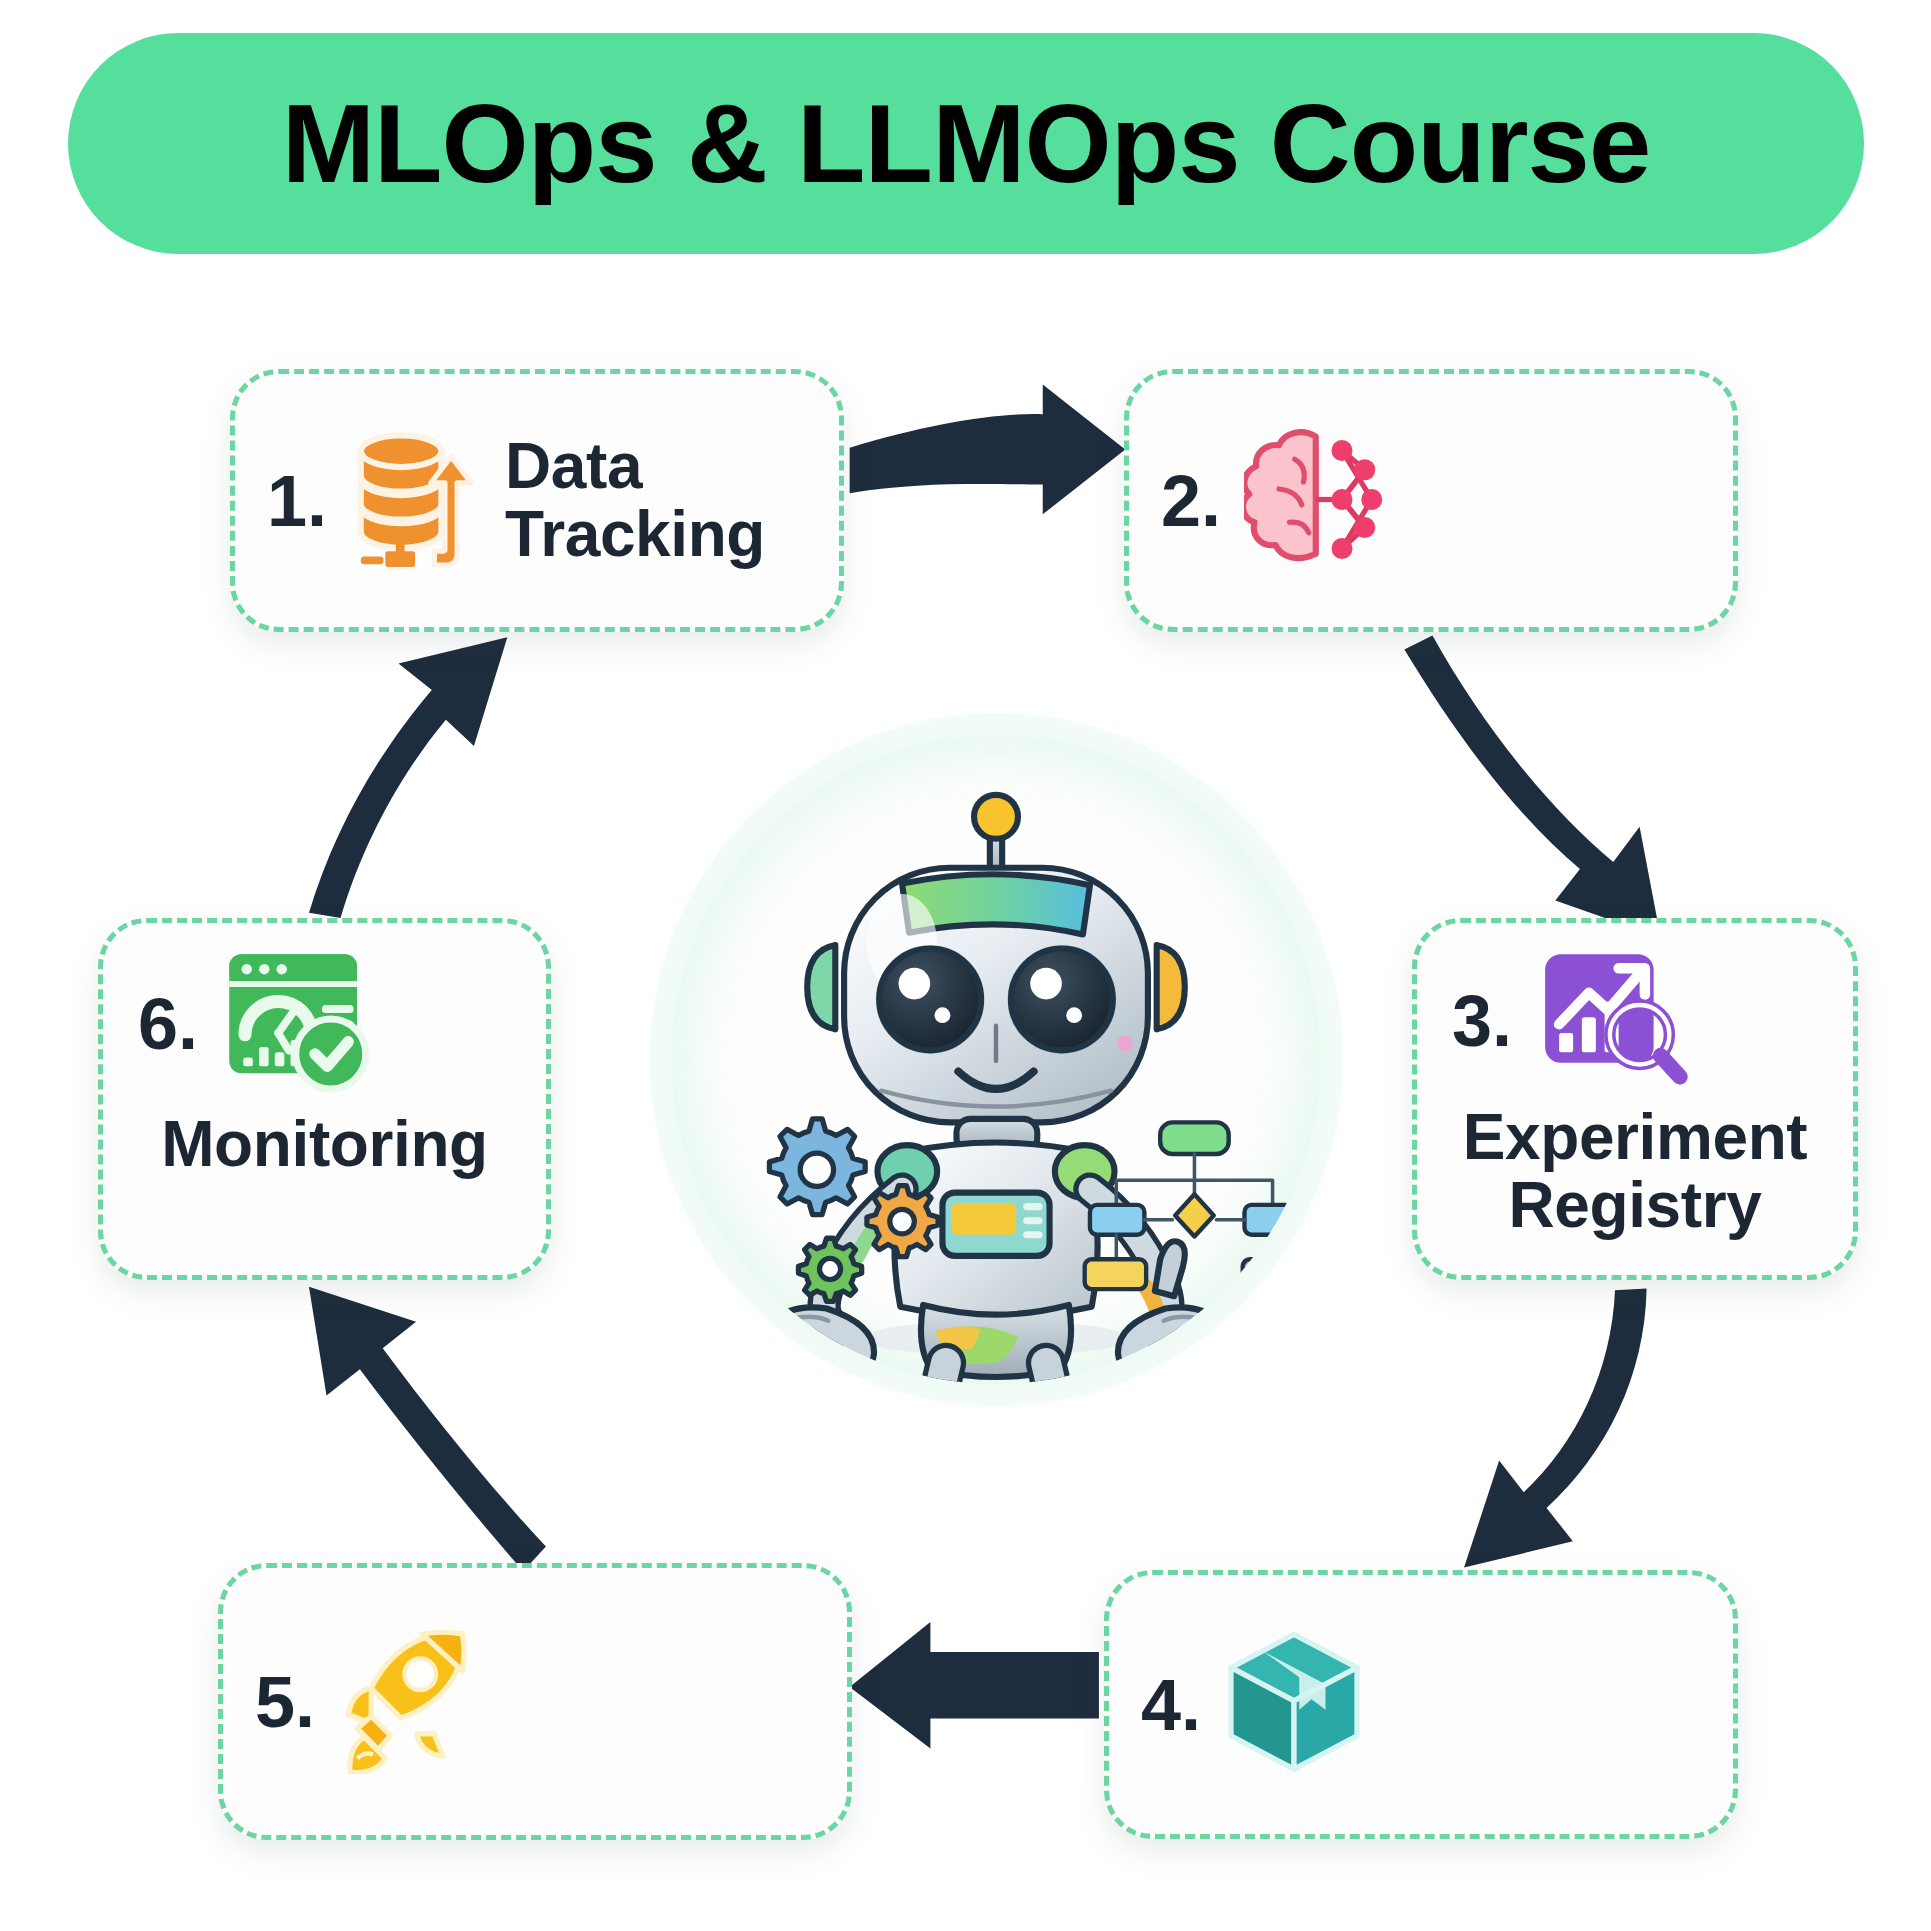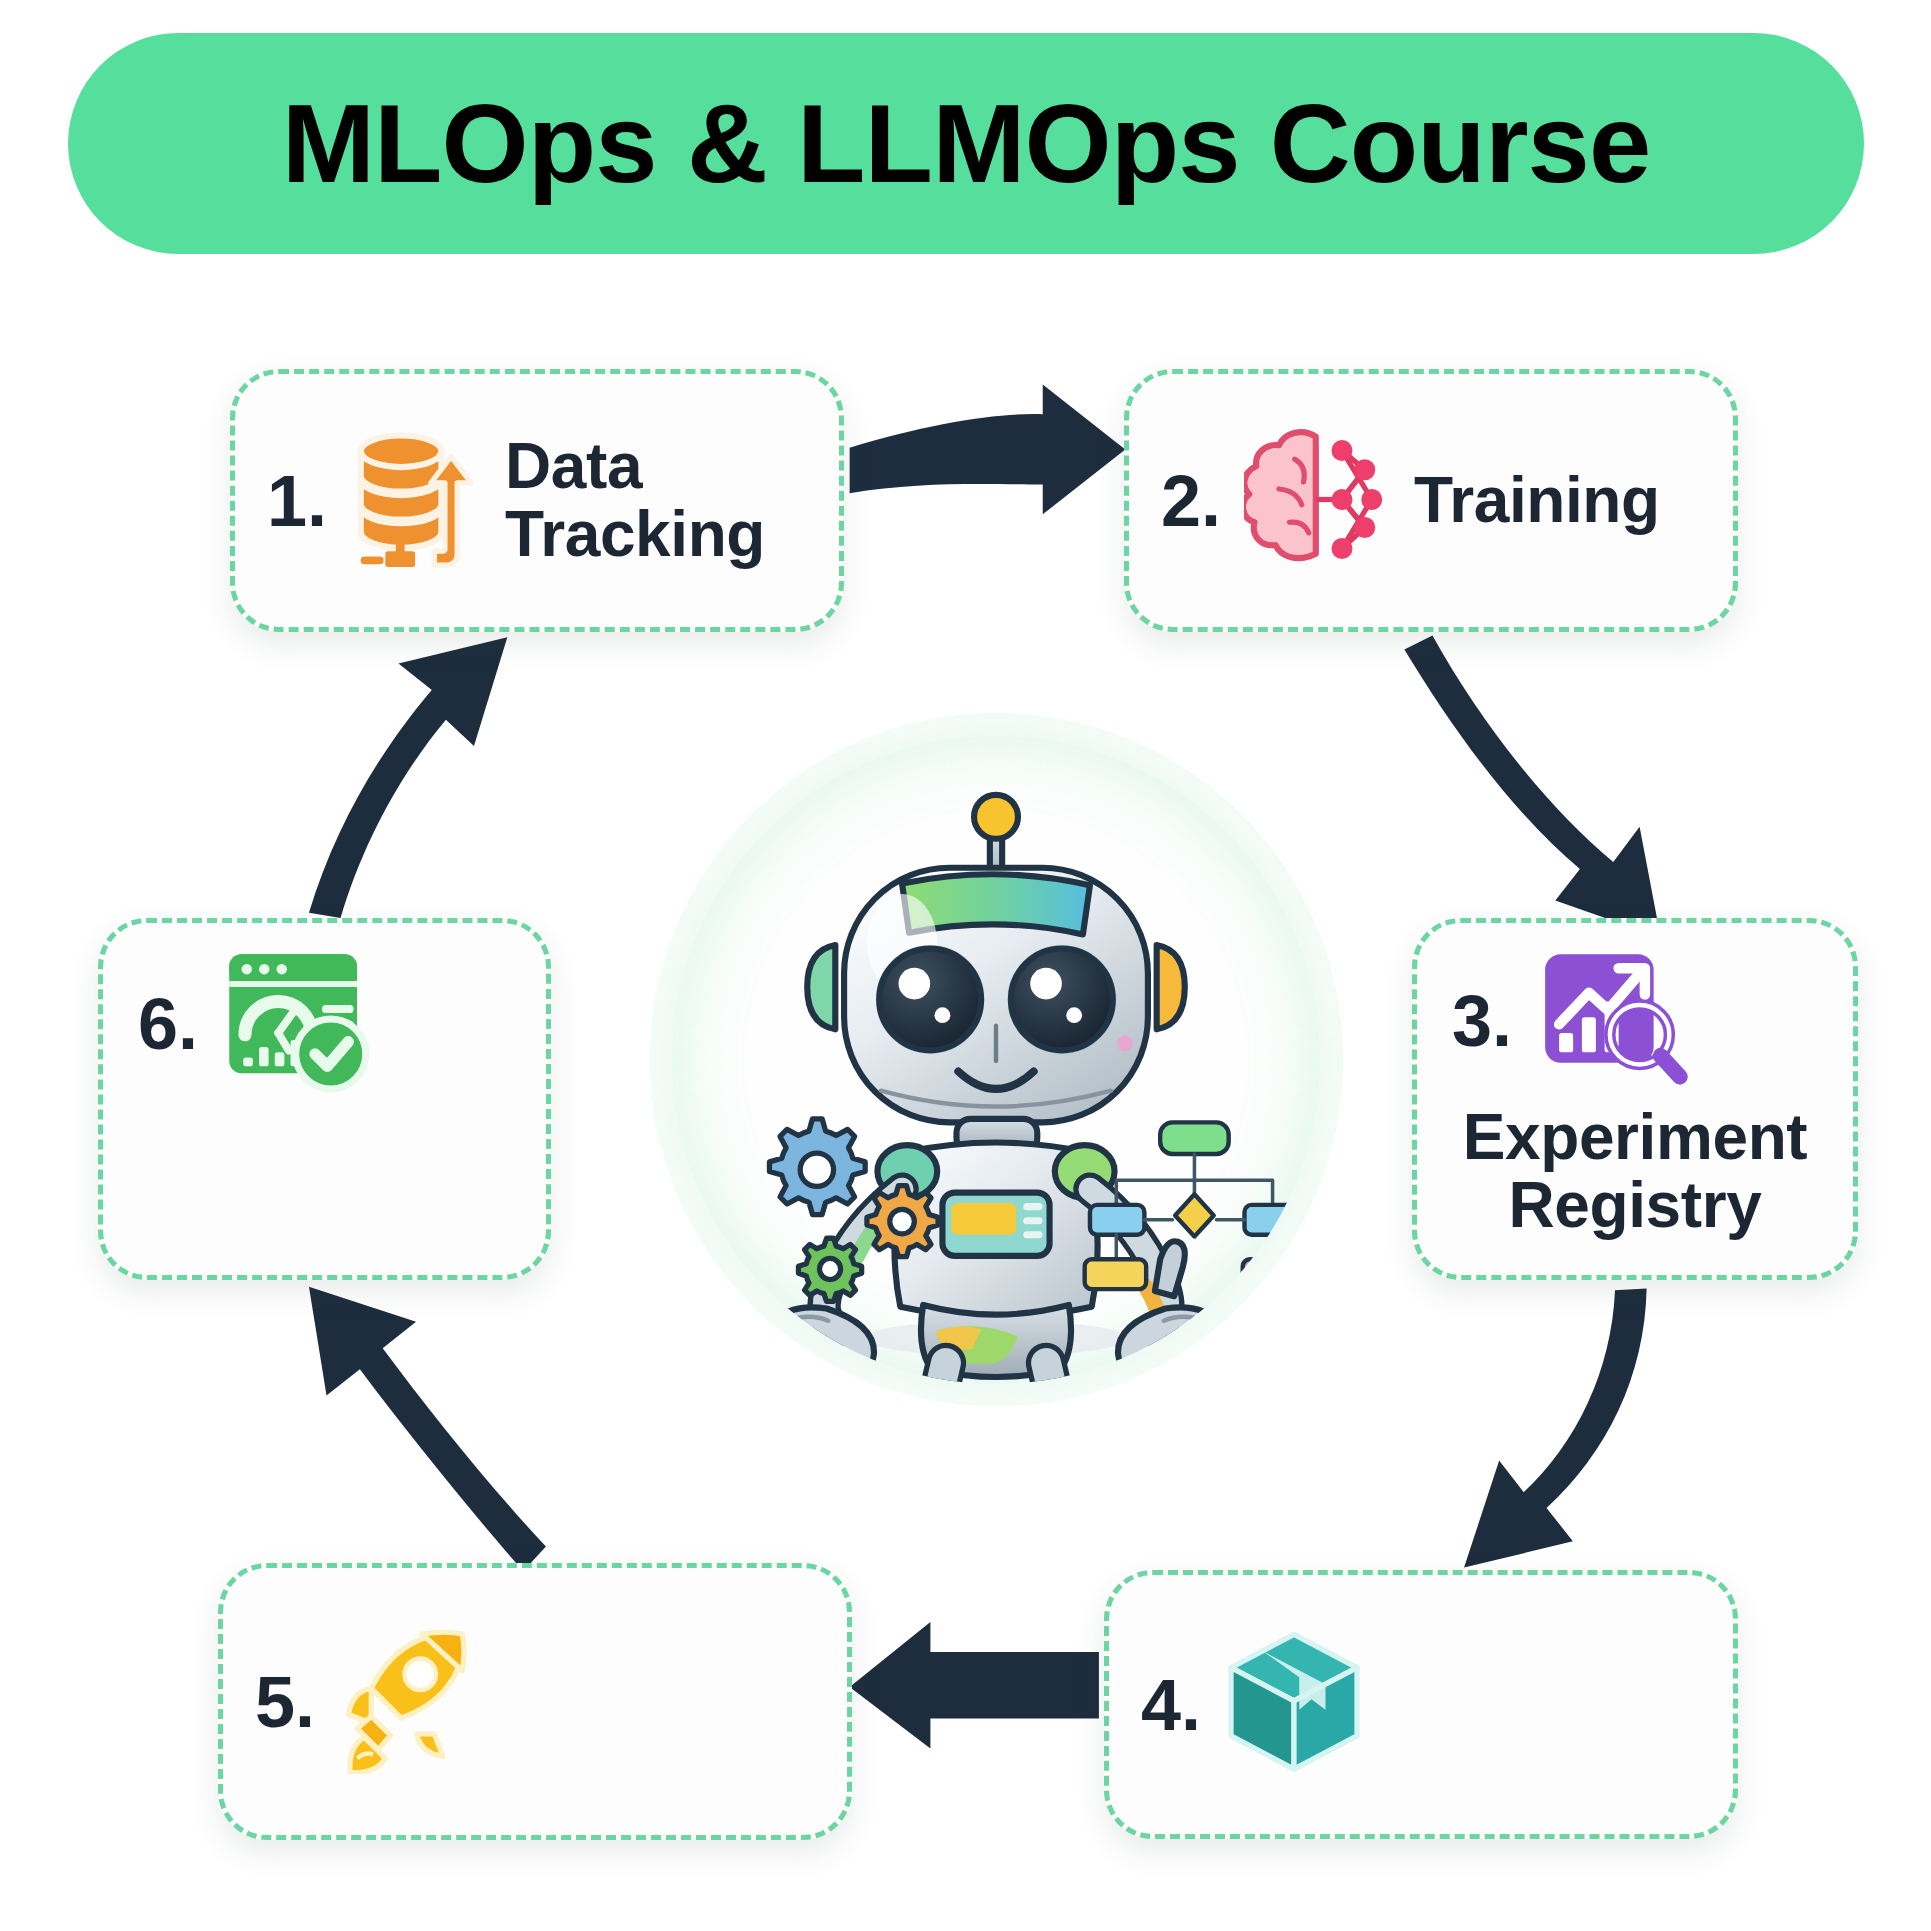--- a/index.html
+++ b/index.html
@@ -338,21 +338,20 @@
         <g fill="#EE3E6B">
           <circle cx="112" cy="30" r="12"></circle>
           <circle cx="138" cy="52" r="12"></circle>
           <circle cx="112" cy="86" r="12"></circle>
           <circle cx="146" cy="86" r="12"></circle>
           <circle cx="138" cy="118" r="12"></circle>
           <circle cx="112" cy="142" r="12"></circle>
         </g>
       </svg>
     </span>
-    <span class="lbl">Training</span>
   </div>
 
   <div class="card col" id="card3">
     <div class="toprow">
       <span class="num">3.</span>
       <span class="ico">
         <svg width="156" height="140" viewBox="0 0 178 160">
           <rect x="8" y="6" width="124" height="124" rx="18" fill="#8B50D4"></rect>
           <g fill="#FFFFFF">
             <rect x="24" y="96" width="16" height="22" rx="3"></rect>
@@ -434,16 +433,17 @@
             <rect x="40" y="112" width="11" height="22" rx="3"></rect>
             <rect x="58" y="118" width="11" height="16" rx="3"></rect>
             <rect x="76" y="104" width="11" height="30" rx="3"></rect>
           </g>
 
           <circle cx="122" cy="120" r="40" fill="#41B95A" stroke="#E8FAEC" stroke-width="8"></circle>
           <path d="M104 120 L118 134 L142 106" fill="none" stroke="#E8FAEC" stroke-width="13" stroke-linecap="round" stroke-linejoin="round"></path>
         </svg>
       </span>
     </div>
+    <span class="lbl">Monitoring</span>
   </div>
 
 </div>
 
 
 </body></html>

